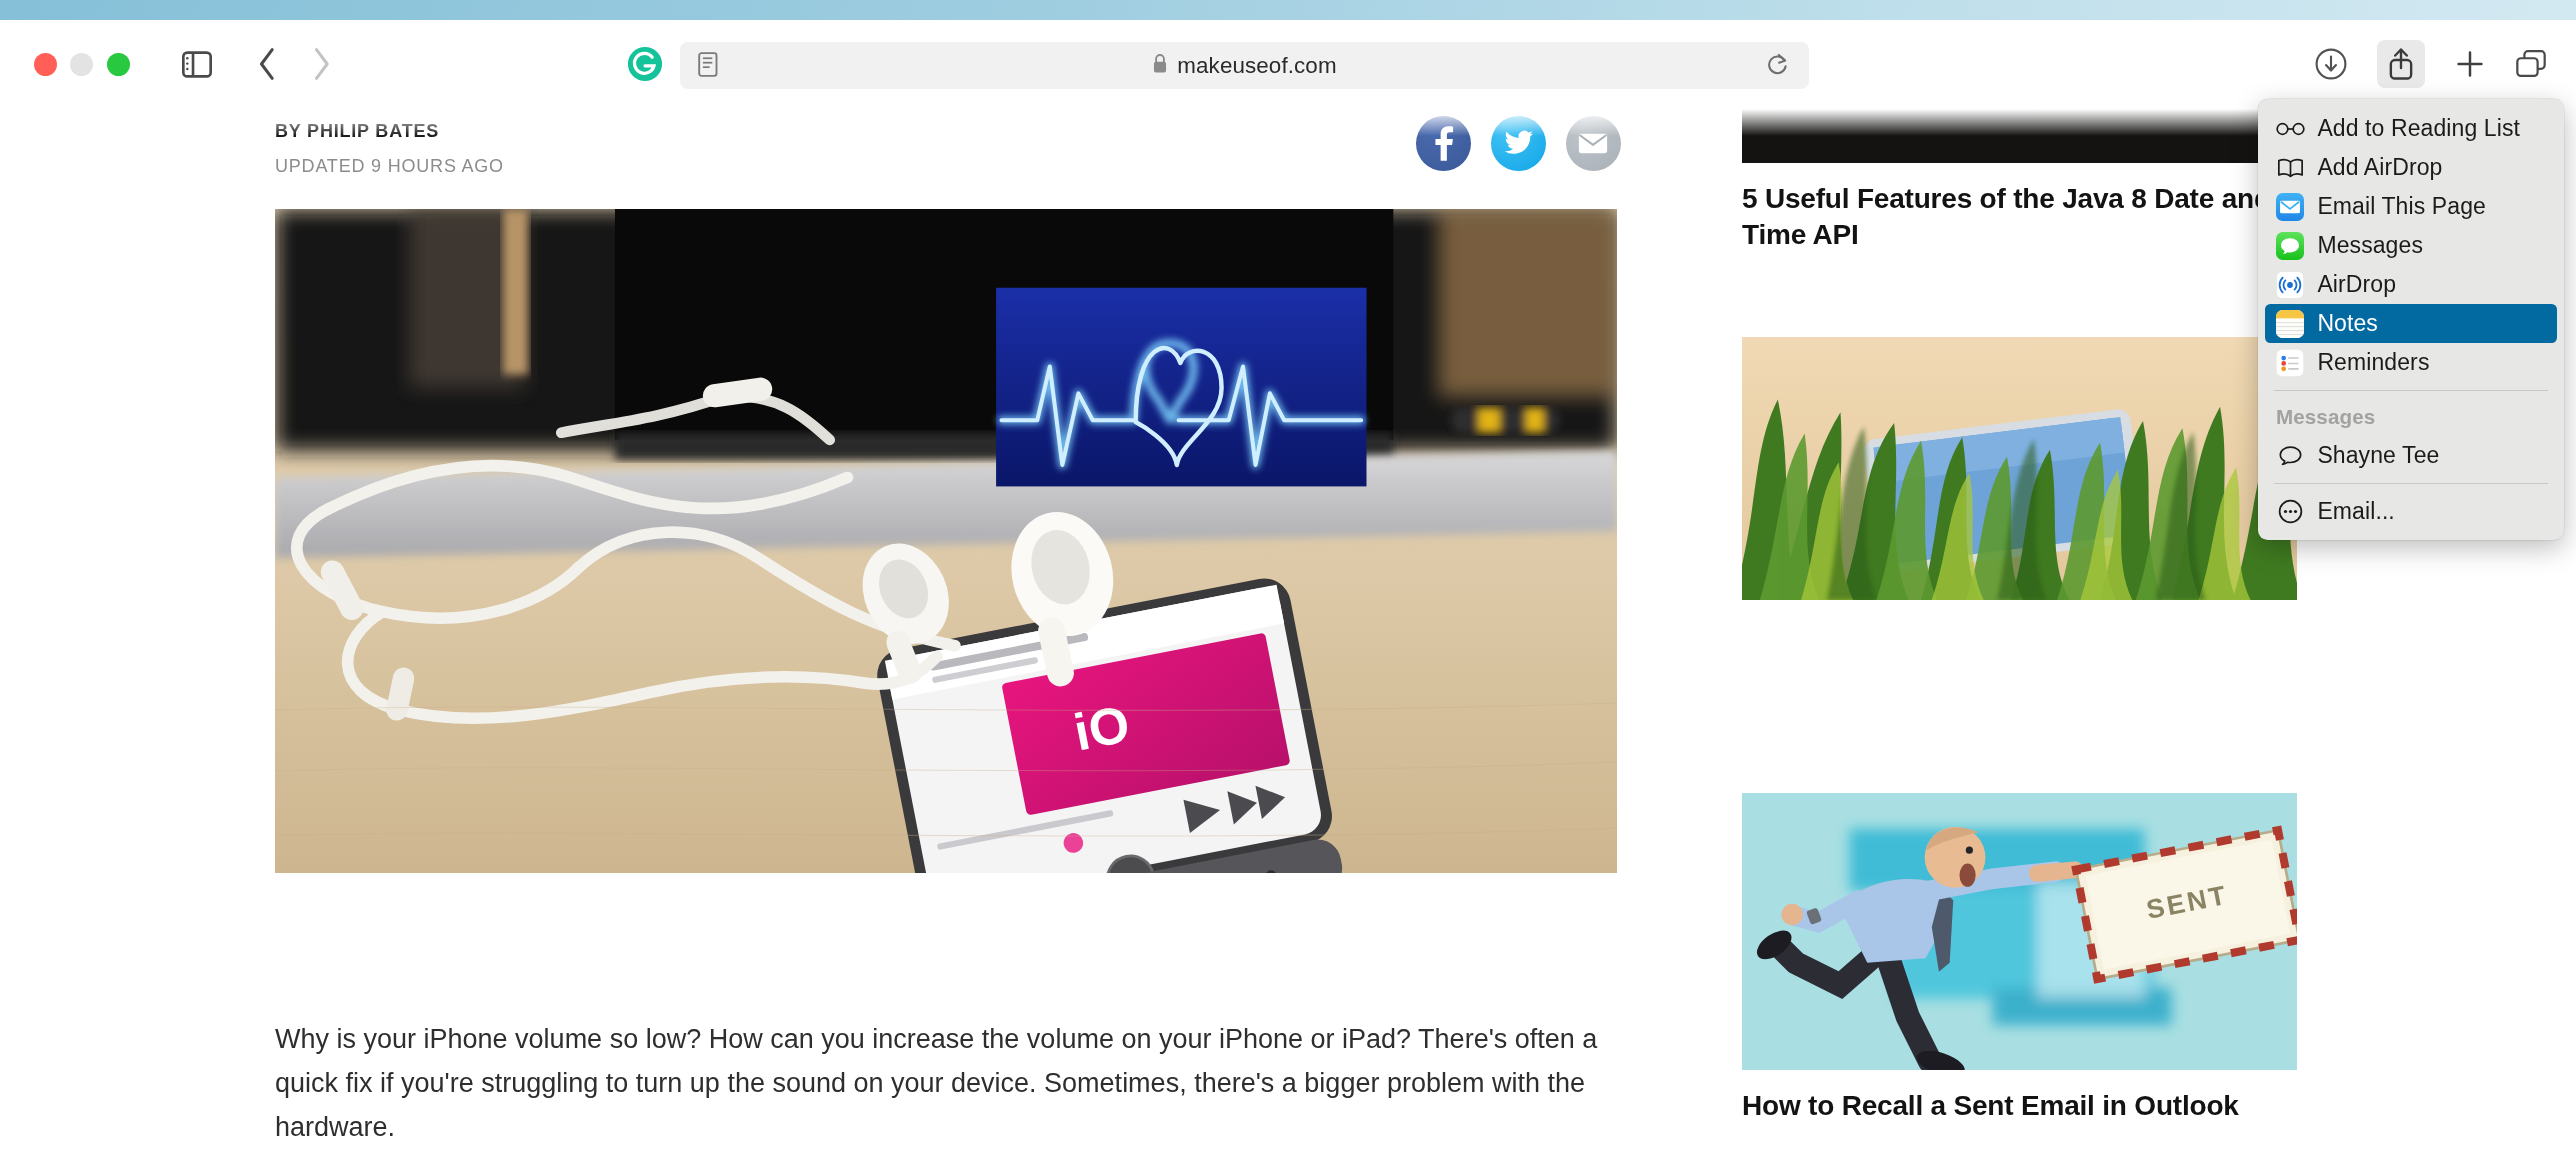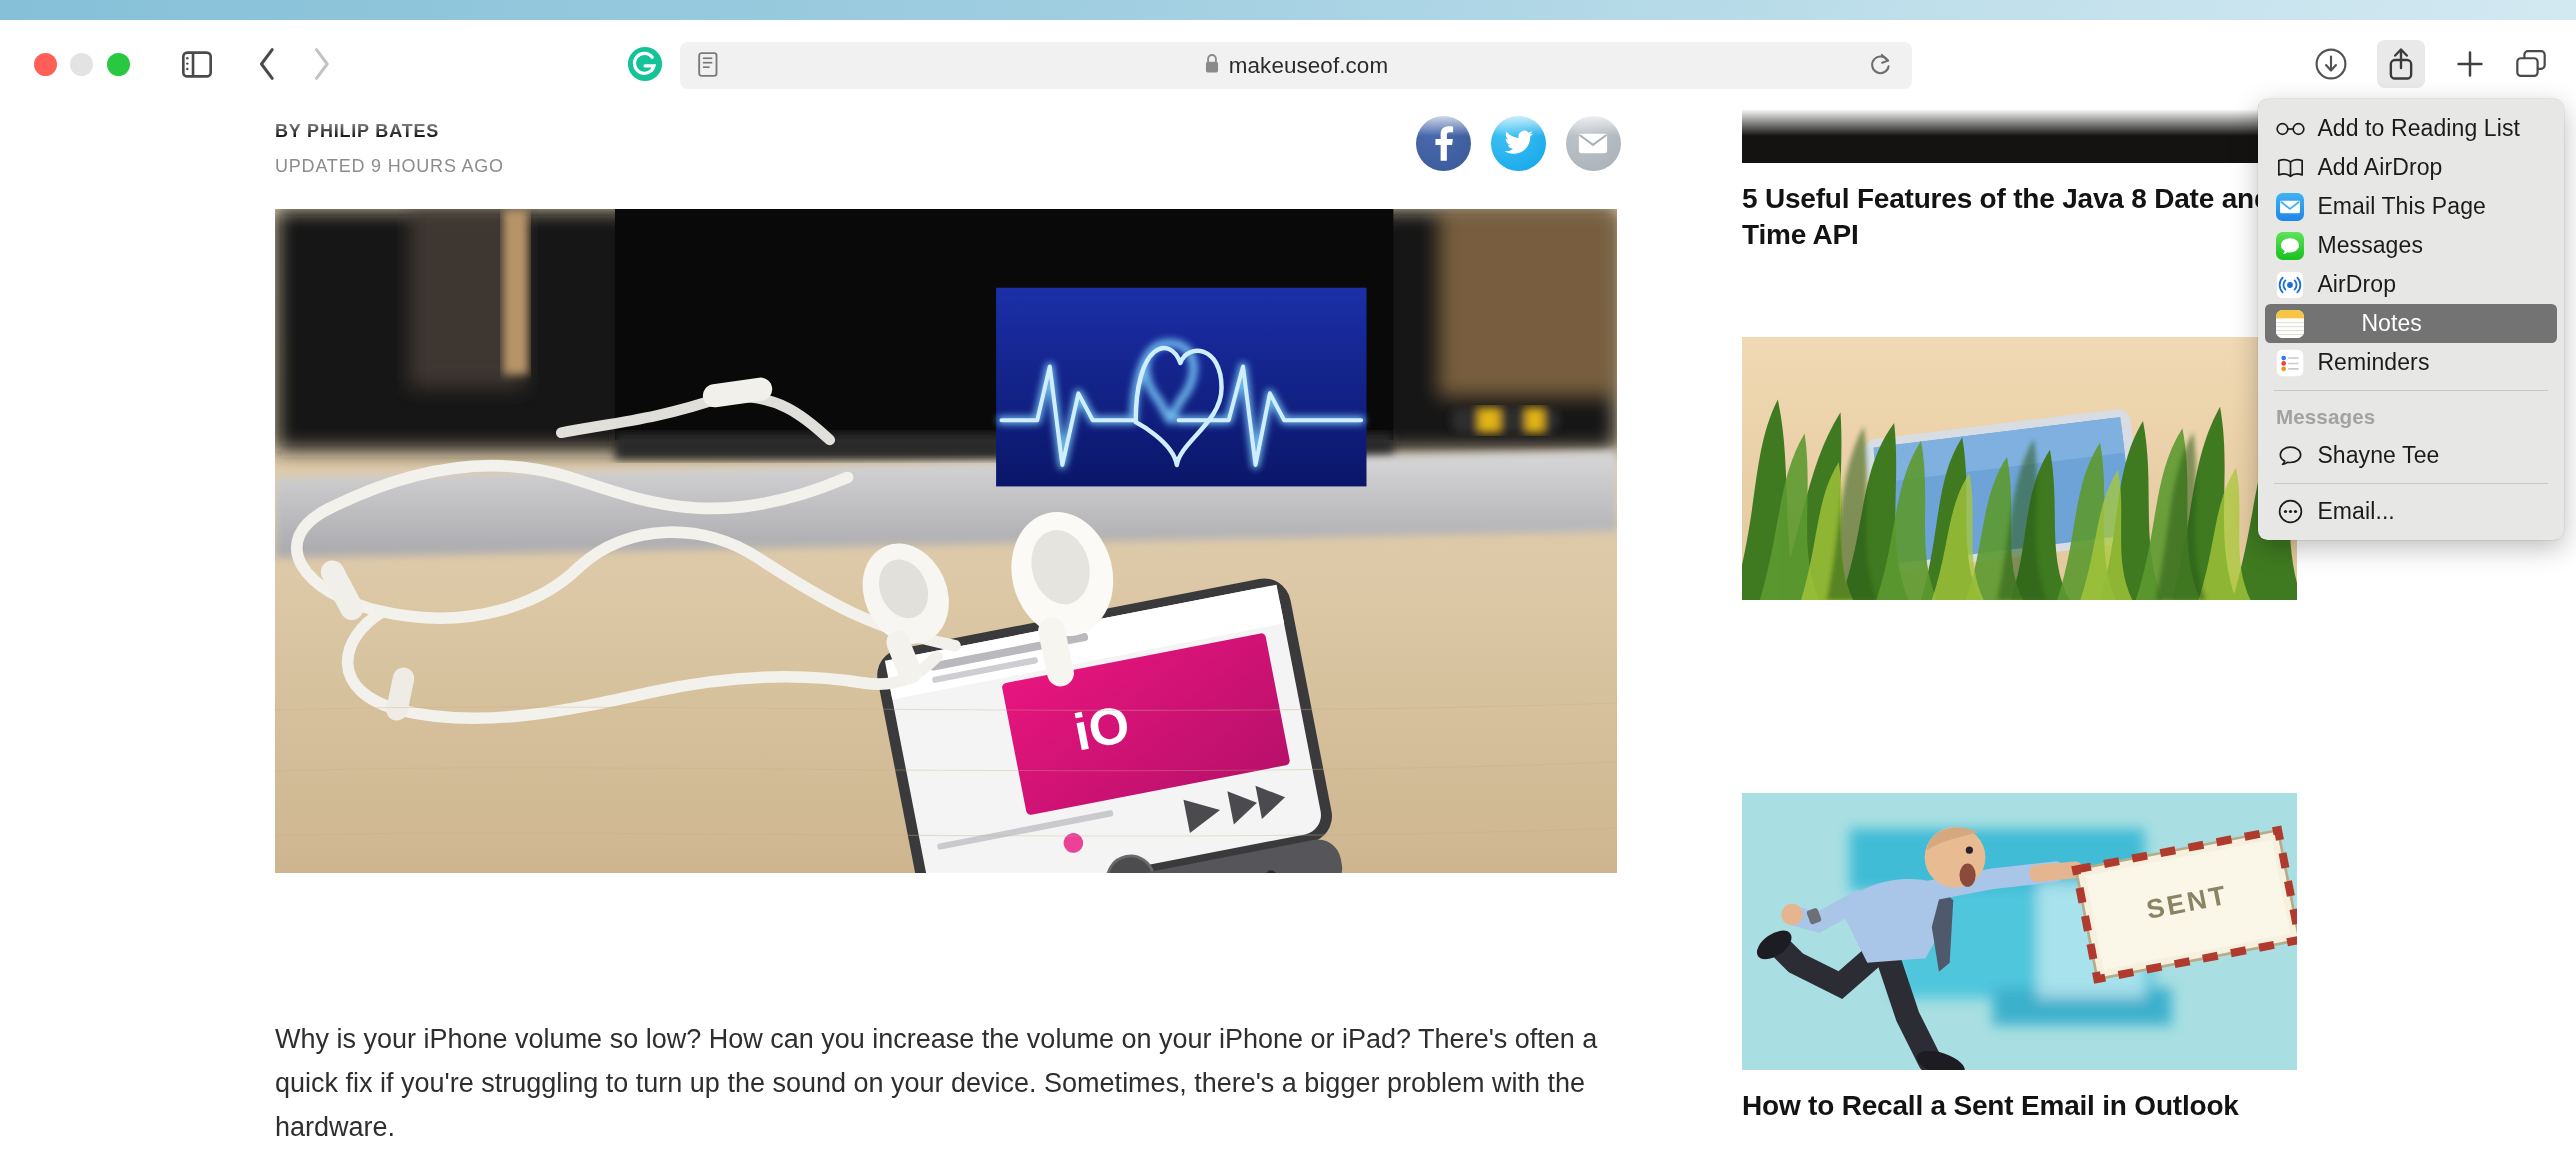--- a/index.html
+++ b/index.html
@@ -47,21 +47,21 @@
   #sidebar-toggle { margin-left: 52px; }
   #nav-back { margin-left: 45px; }
   #nav-fwd  { margin-left: 36px; }
 
   #grammarly { margin-left: 295px; }
   #privacy-shield { margin-left: 38px; }
 
   
   #address-bar {
     position: absolute; left: 680px; top: 22.4px;
-    width: 1232px; height: 47px;
+    width: 1129px; height: 47px;
     background: #f1f1f1; border-radius: 8px;
     display: flex; align-items: center; text-align: right;
   }
   #reader-icon { position: absolute; left: 18px; top: 50%; transform: translateY(-50%); }
   #url-group {
     position: absolute; left: 0; right: 0; top: 0; bottom: 0;
     display: flex; align-items: center; justify-content: center; gap: 9px;
   }
   #url-text {
     font-size: 22.4px; color: #2b2b2b; letter-spacing: 0.1px;
@@ -155,21 +155,21 @@
     padding: 10.7px 0 9px 0;
     z-index: 50;
     backdrop-filter: blur(16px);
   }
   .menu-row {
     display: flex; align-items: center;
     height: 39px; margin: 0 7.2px;
     padding-left: 10.7px;
     border-radius: 5.4px;
   }
-  .menu-row.selected { background: #737373; gap: 44px; }
+  .menu-row.selected { background: #0369a1; }
   .menu-icon {
     width: 29px; height: 29px; margin-right: 12.5px;
     display: flex; align-items: center; justify-content: center;
     flex: 0 0 29px;
   }
   .menu-label { font-size: 23px; color: #1b1b1b; letter-spacing: 0.1px; }
   .menu-row.selected .menu-label { color: #ffffff; }
   .menu-sep { height: 0.9px; background: #c8c9c7; margin: 8px 16px; }
   .menu-section-title {
     font-size: 20.6px; font-weight: bold; color: #a2a3a1;

